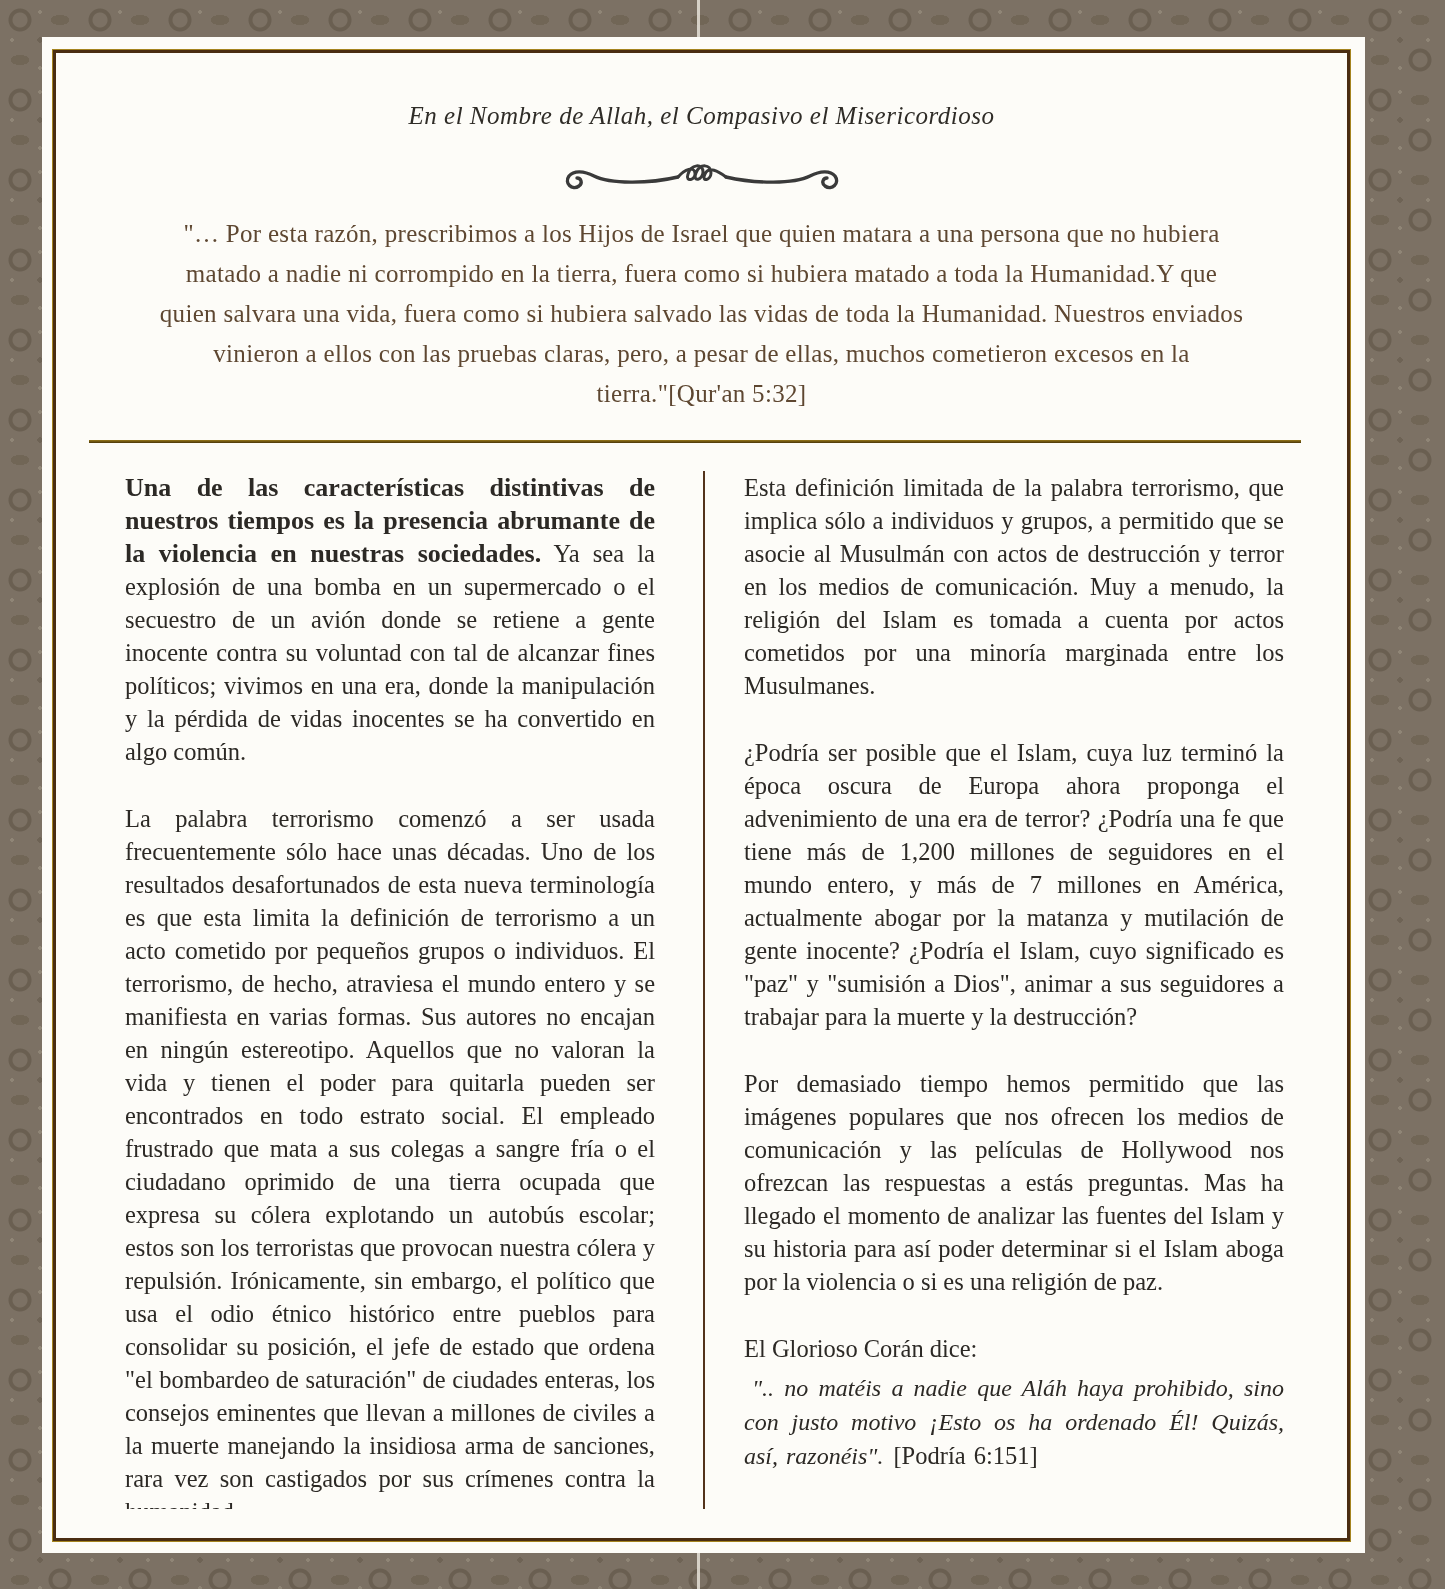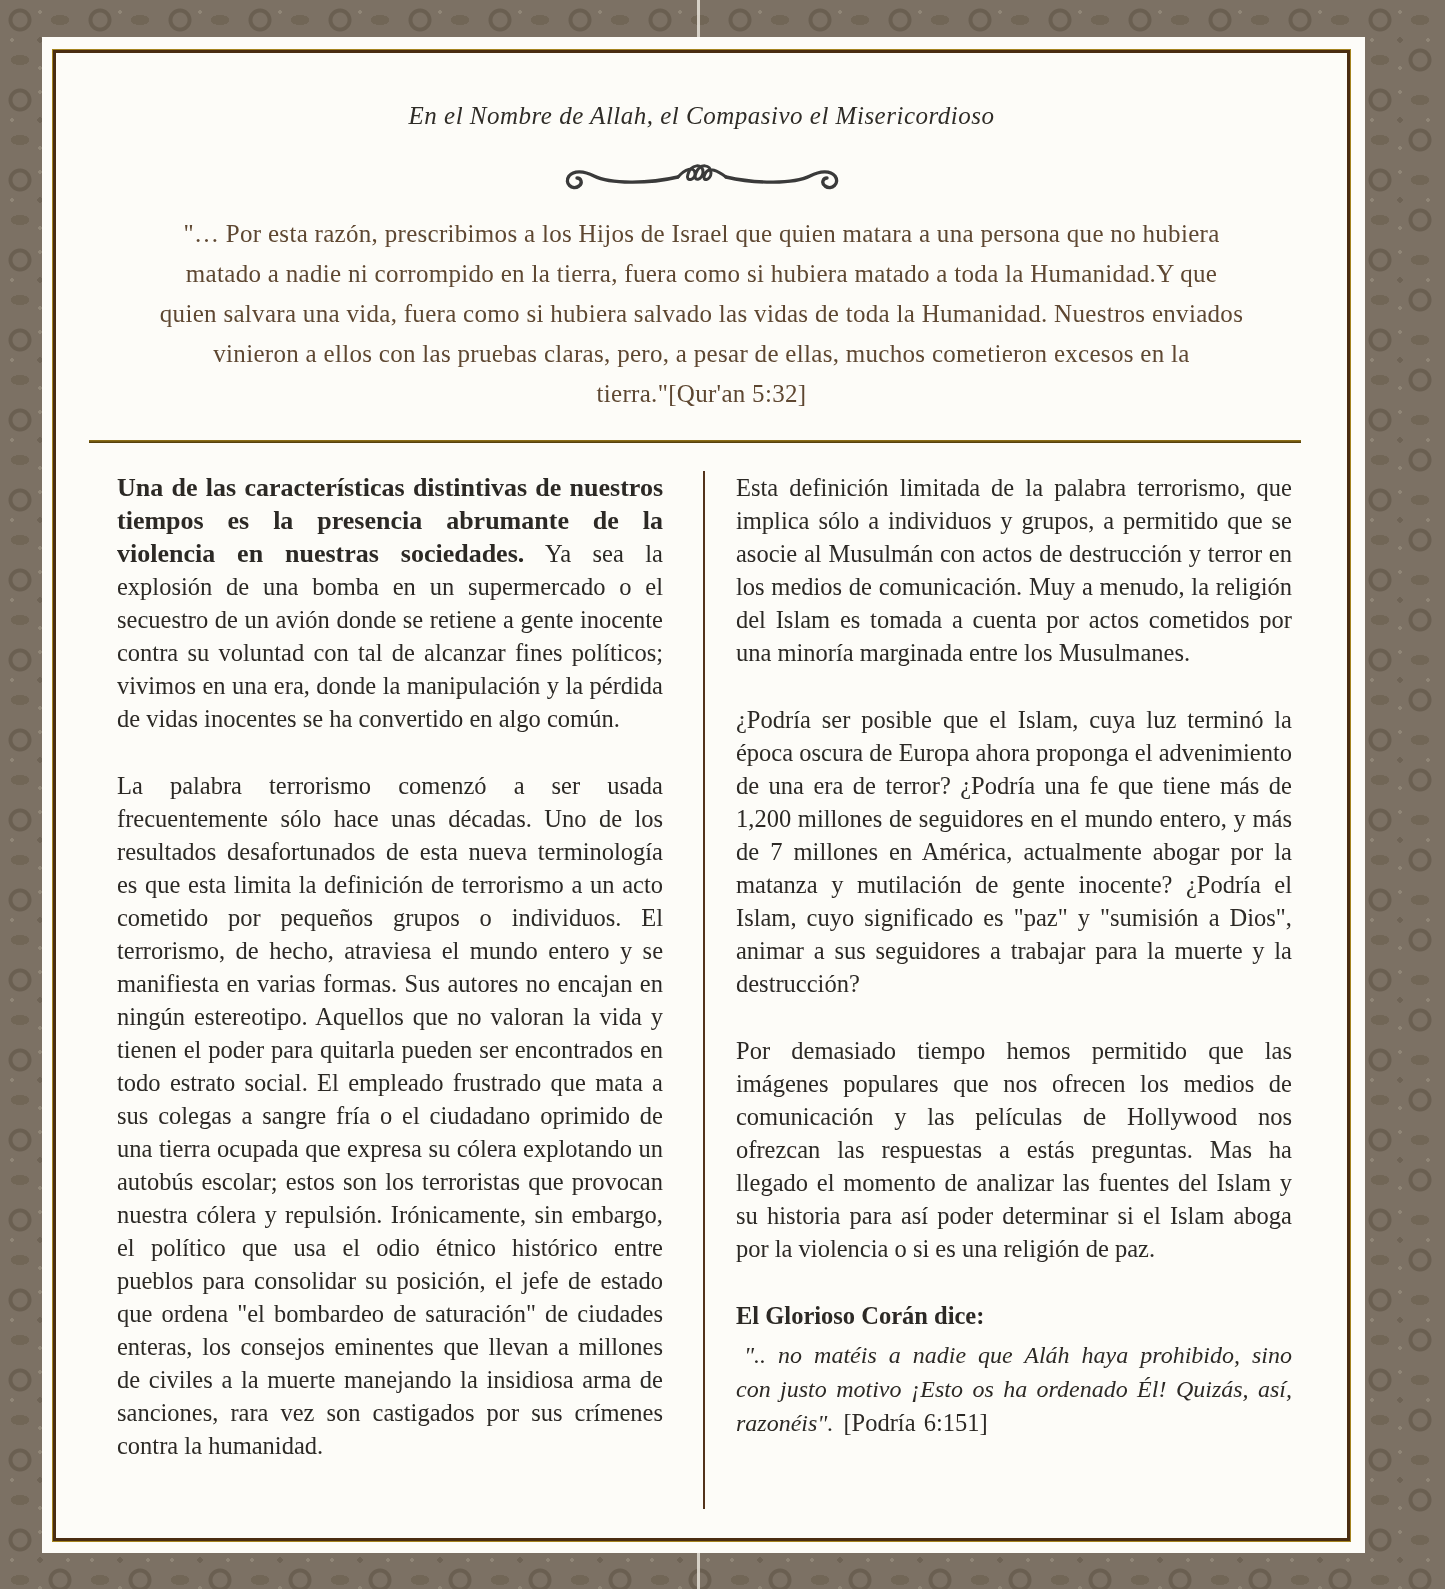--- a/index.html
+++ b/index.html
@@ -69,26 +69,26 @@
     background:linear-gradient(to bottom,#97781c,#4a3608);
   }
   .columns{
     display:flex;
     margin:28px 0 0 61px;
     height:1038px;
     overflow:hidden;
     color:#2c2925;
   }
   .col{font-size:24.5px;line-height:33px;text-align:justify;}
-  .col p{margin:0 0 34px;}
+  .col p{margin:0 8px 34px;}
   .col-left{width:546px;}
   .col-divider{width:2px;background:#53331b;margin-left:40px;}
   .col-right{width:556px;margin-left:31px;}
   .lead-bold{font-weight:bold;font-size:26px;}
-  .coran-intro{margin-bottom:6px !important;font-weight:bold;}
+  .coran-intro{margin-bottom:6px !important;}
   .coran-quote{text-indent:8px;word-spacing:2px;}
   .coran-quote i{font-size:24px;}
   .coran-ref{font-style:normal;margin-left:10px;}
 </style>
 </head>
 <body>
 
 <div class="scan">
   <div class="fold-line"></div>
   <div class="edge-strip"></div>

